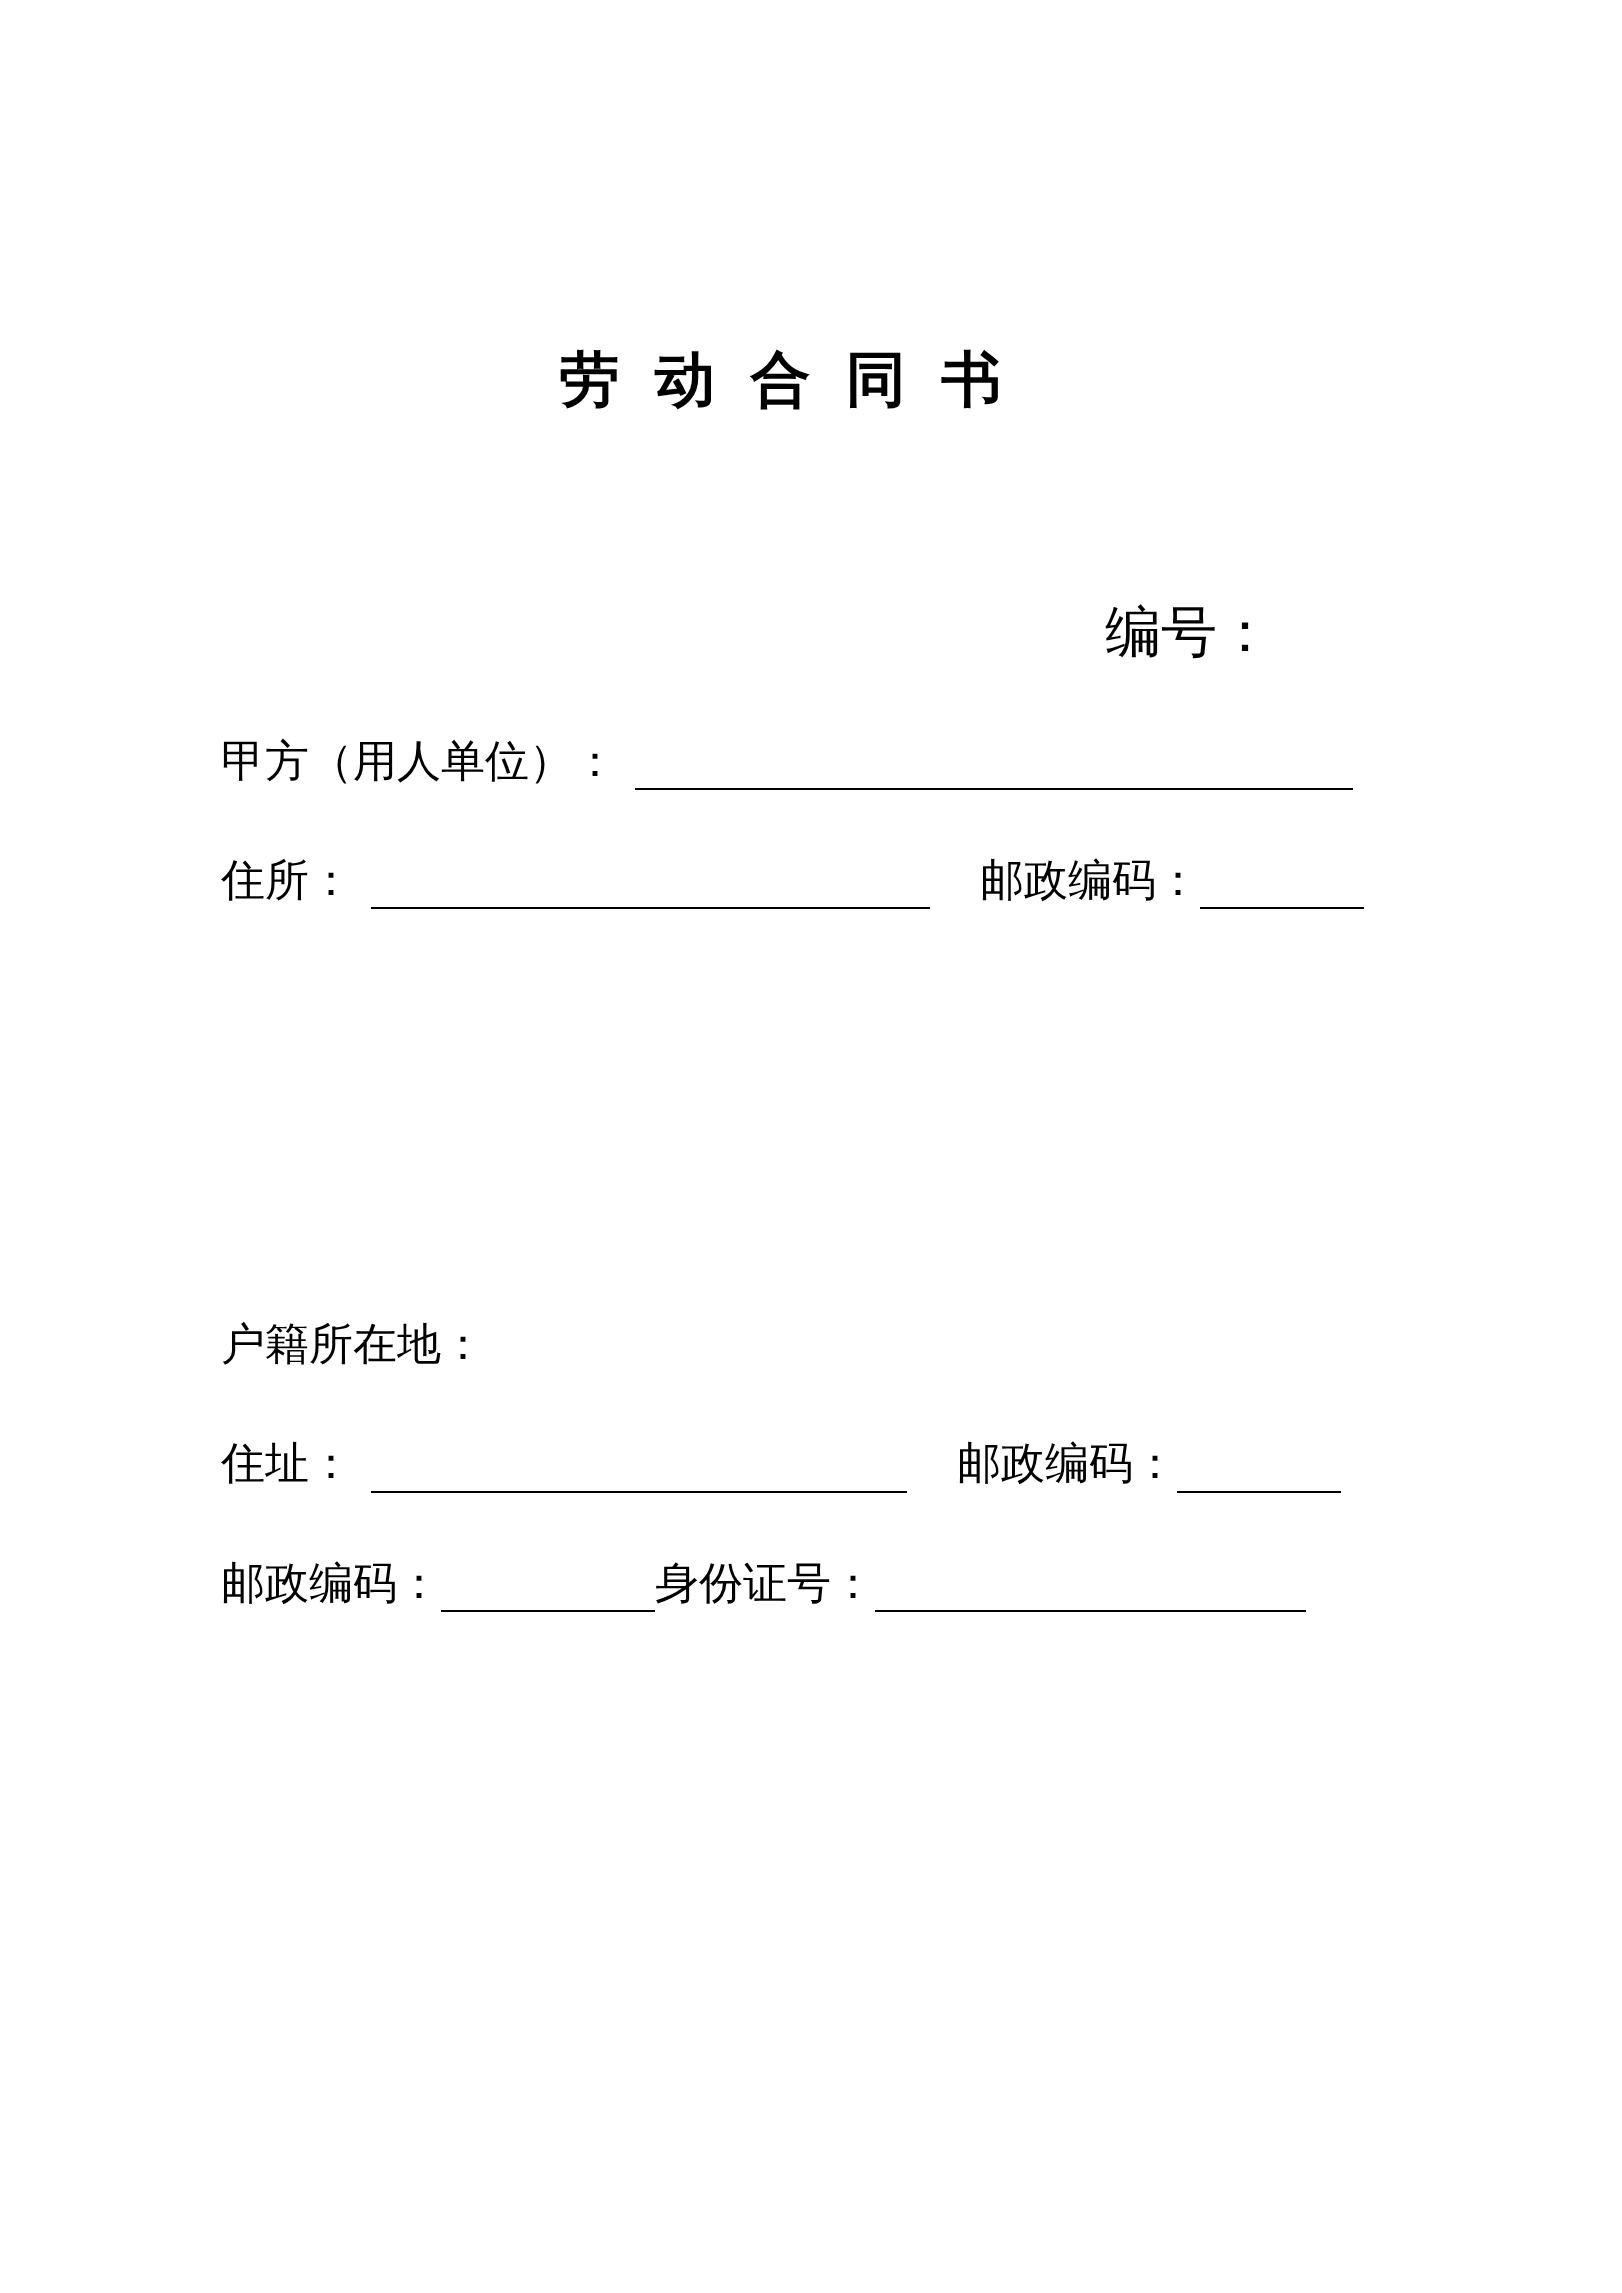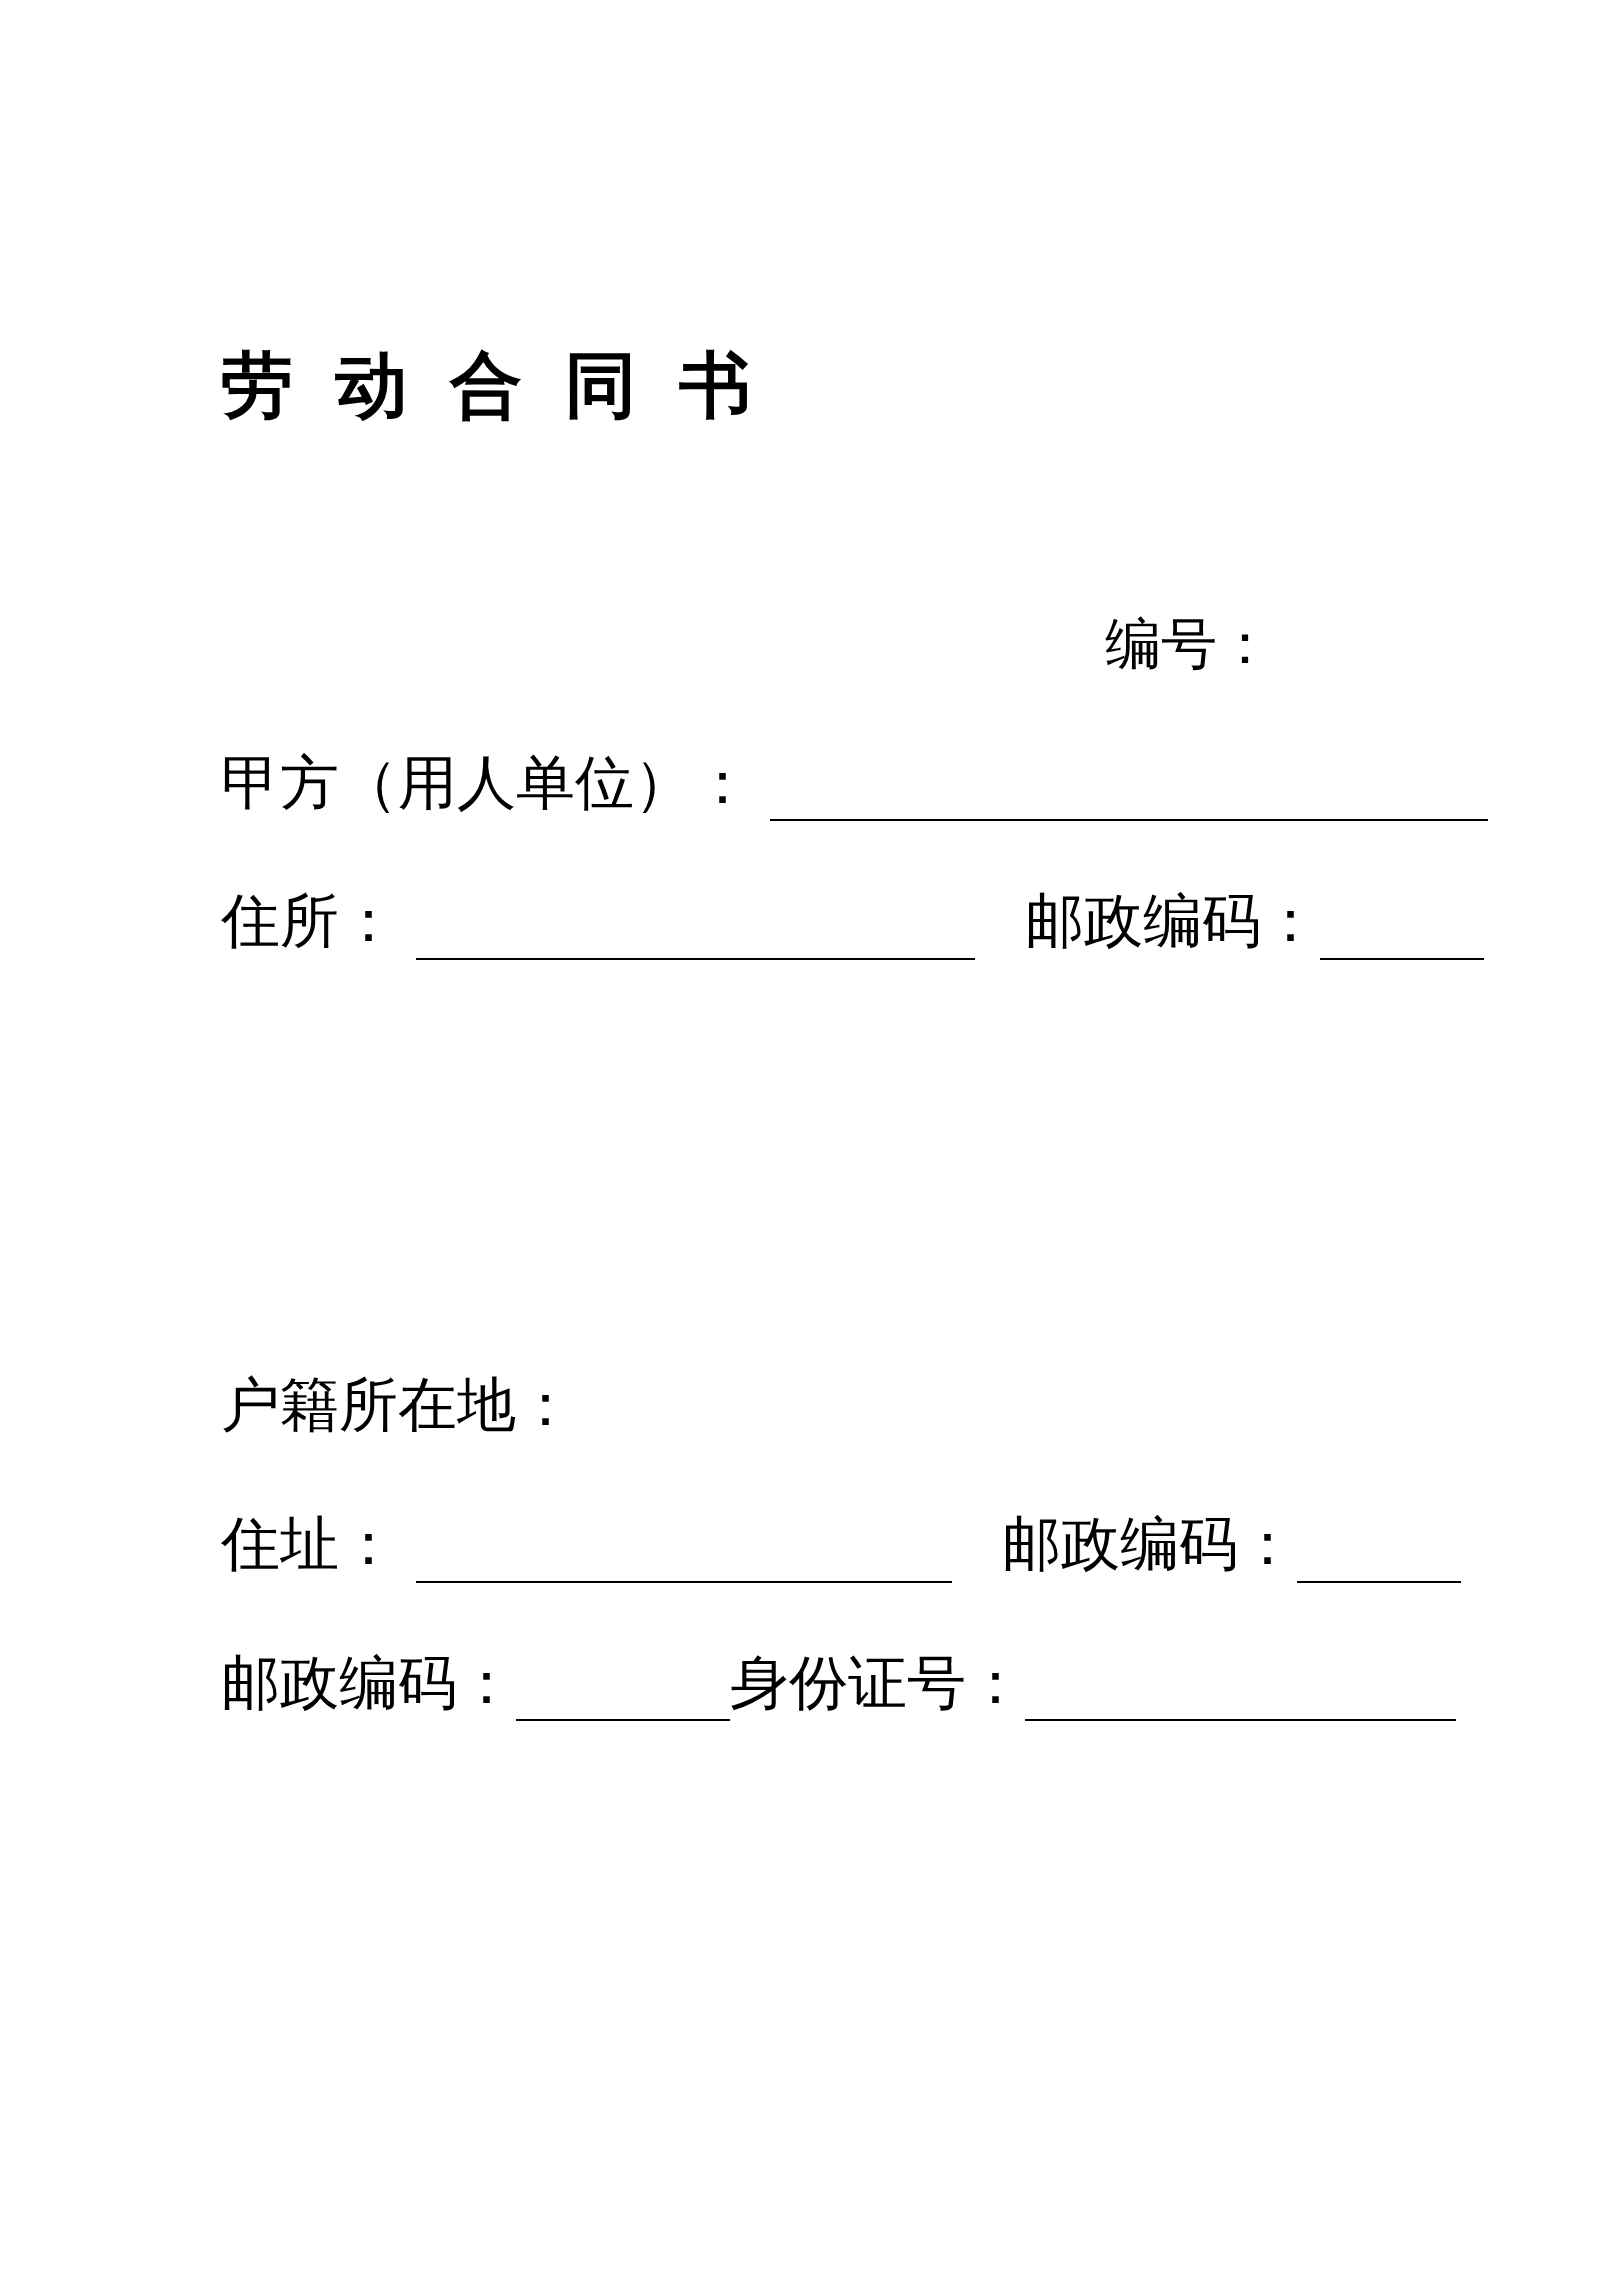--- a/index.html
+++ b/index.html
@@ -15,37 +15,37 @@
   }
   .page {
     box-sizing: border-box;
     width: 1623px;
     height: 2294px;
     padding: 350px 273px 0 221px;
     overflow: hidden;
     background: #ffffff;
   }
   .doc-title {
-    font-size: 72px;
+    font-size: 60px;
     line-height: 1;
     font-weight: 700;
-    text-align: left;
+    text-align: center;
     letter-spacing: 0.17em;
     margin: 0;
     white-space: nowrap;
   }
   .number-line {
     margin-top: 186px;
     text-align: right;
     font-size: 56px;
     line-height: 1.3;
     padding-right: 77px;
   }
   .line {
-    font-size: 59px;
+    font-size: 44px;
     line-height: 1.3;
     white-space: nowrap;
     margin-bottom: 62px;
   }
   .first-line { margin-top: 64px; }
   .section-spacer { height: 345px; }
   .blank {
     display: inline-block;
     border-bottom: 2.7px solid #000000;
     height: 51px;

